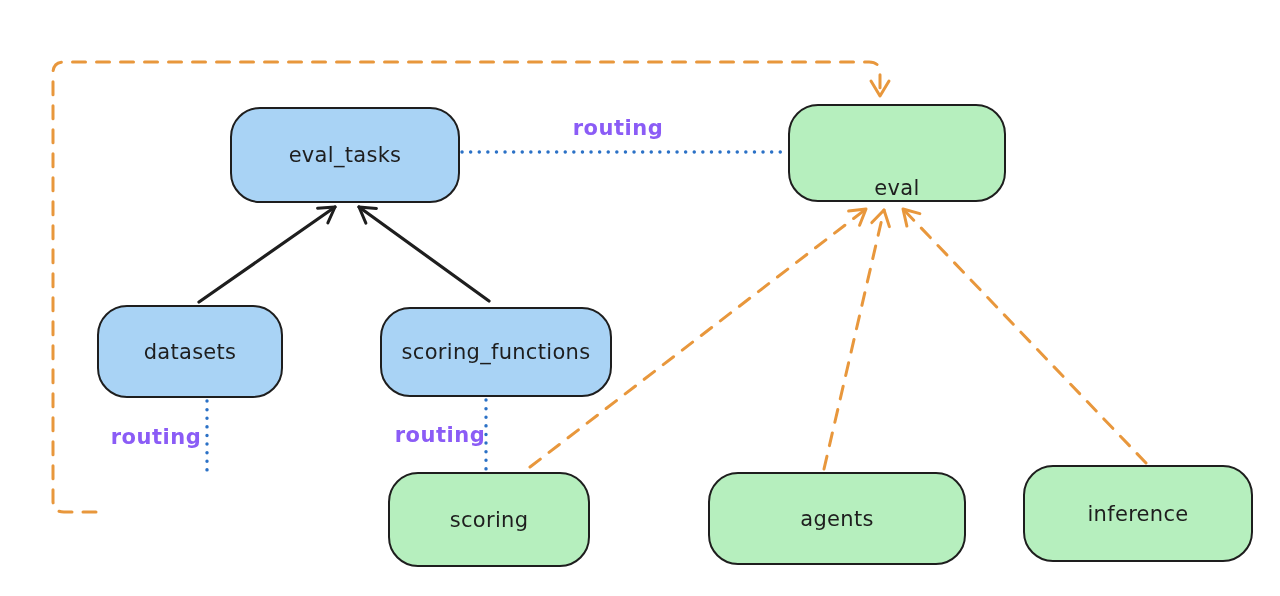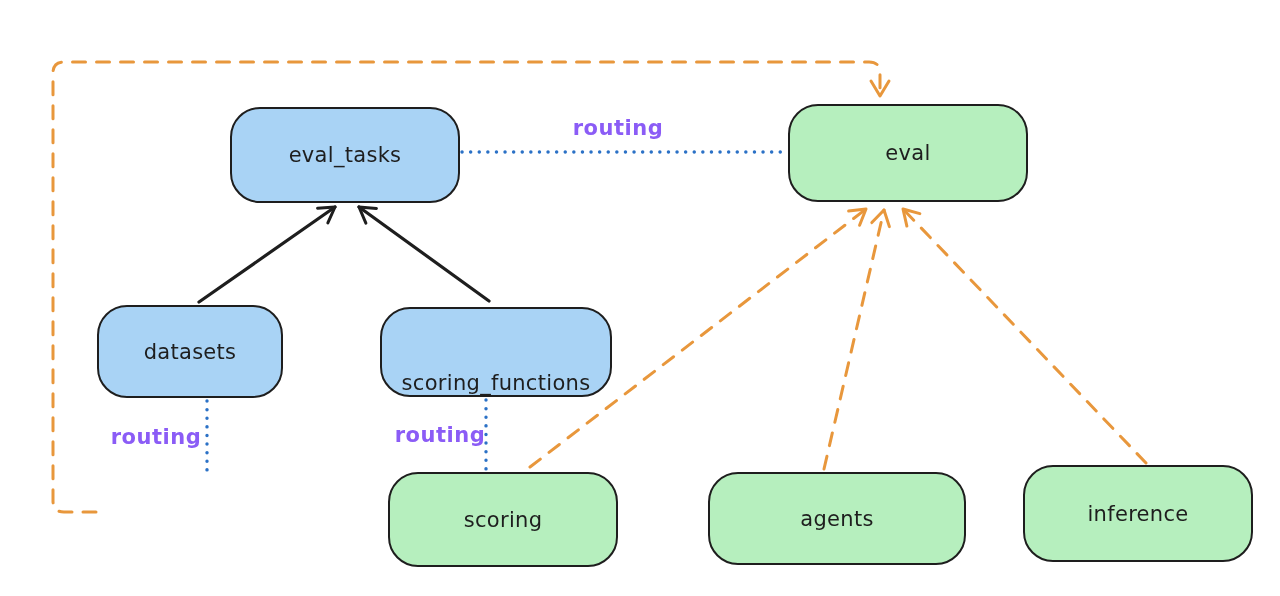--- a/index.html
+++ b/index.html
@@ -41,25 +41,25 @@
     position: absolute;
     color: #8b5cf6;
     font-size: 21px;
     font-weight: 600;
     letter-spacing: 0.5px;
     text-align: center;
   }
 
   
   #n-eval_tasks        { left: 230px; top: 107px; width: 230px; height: 96px; }
-  #n-eval              { left: 788px; top: 104px; width: 240px; height: 98px; }
+  #n-eval              { left: 788px; top: 104px; width: 218px; height: 98px; align-items: flex-end; }
   #n-datasets          { left:  97px; top: 305px; width: 186px; height: 93px; }
-  #n-scoring_functions { left: 380px; top: 307px; width: 232px; height: 90px; align-items: flex-end; }
+  #n-scoring_functions { left: 380px; top: 307px; width: 232px; height: 90px; }
   #n-datasetio         { left:  98px; top: 477px; width: 225px; height: 91px; }
-  #n-scoring           { left: 388px; top: 472px; width: 230px; height: 95px; }
+  #n-scoring           { left: 388px; top: 472px; width: 202px; height: 95px; }
   #n-agents            { left: 708px; top: 472px; width: 258px; height: 93px; }
   #n-inference         { left: 1023px; top: 465px; width: 230px; height: 97px; }
 
   
   #lbl-routing-top  { left: 558px; top: 116px; width: 120px; }
   #lbl-routing-left { left: 110px; top: 425px; width:  92px; }
   #lbl-routing-mid  { left: 394px; top: 423px; width:  92px; }
 
   .stroke-dot {
     stroke: #2b71c6;

